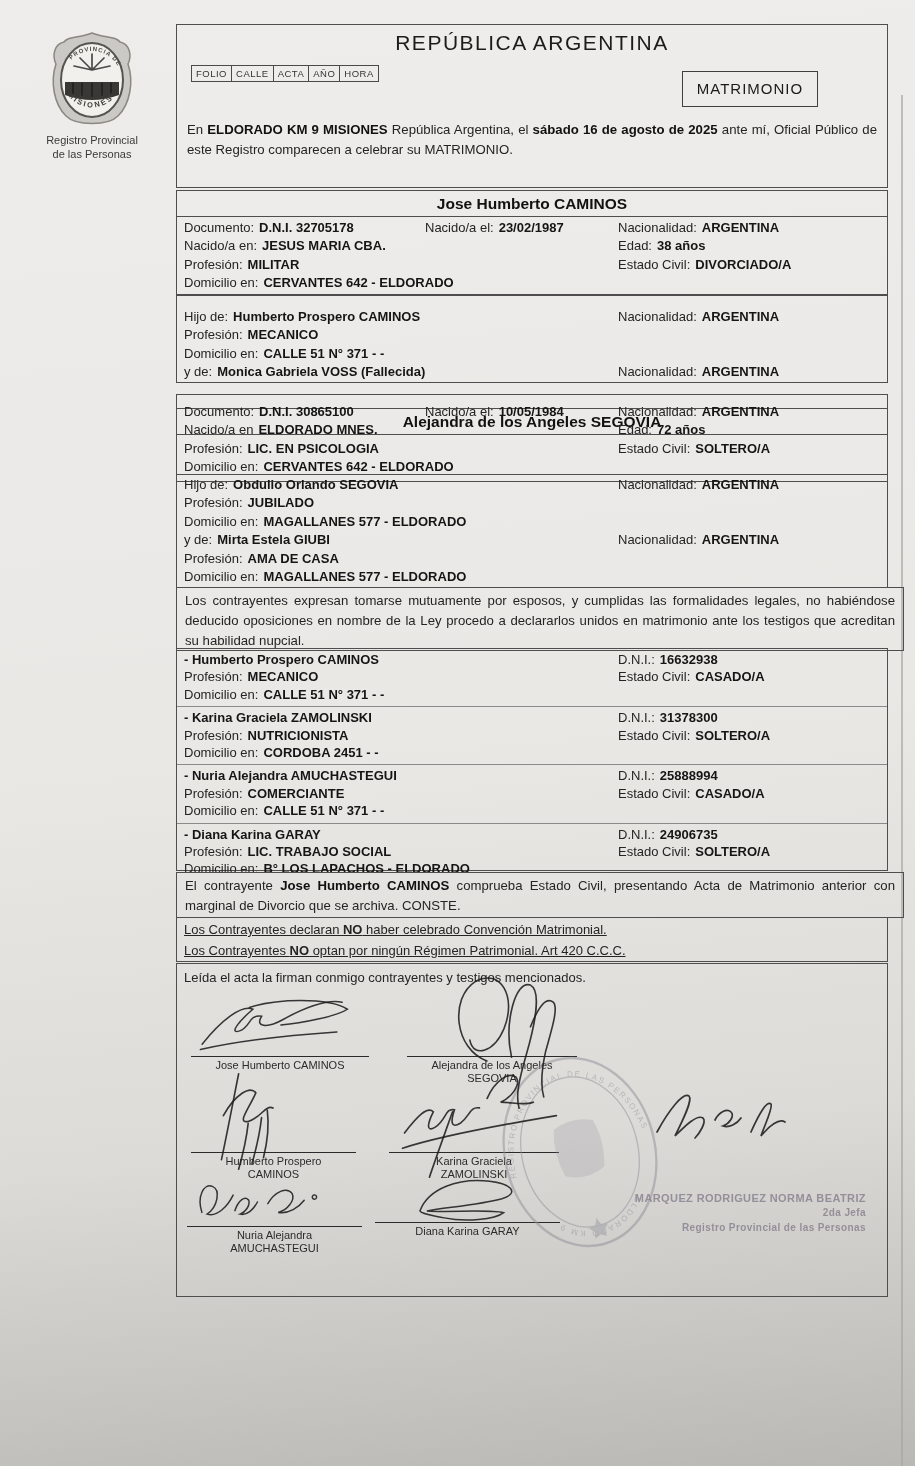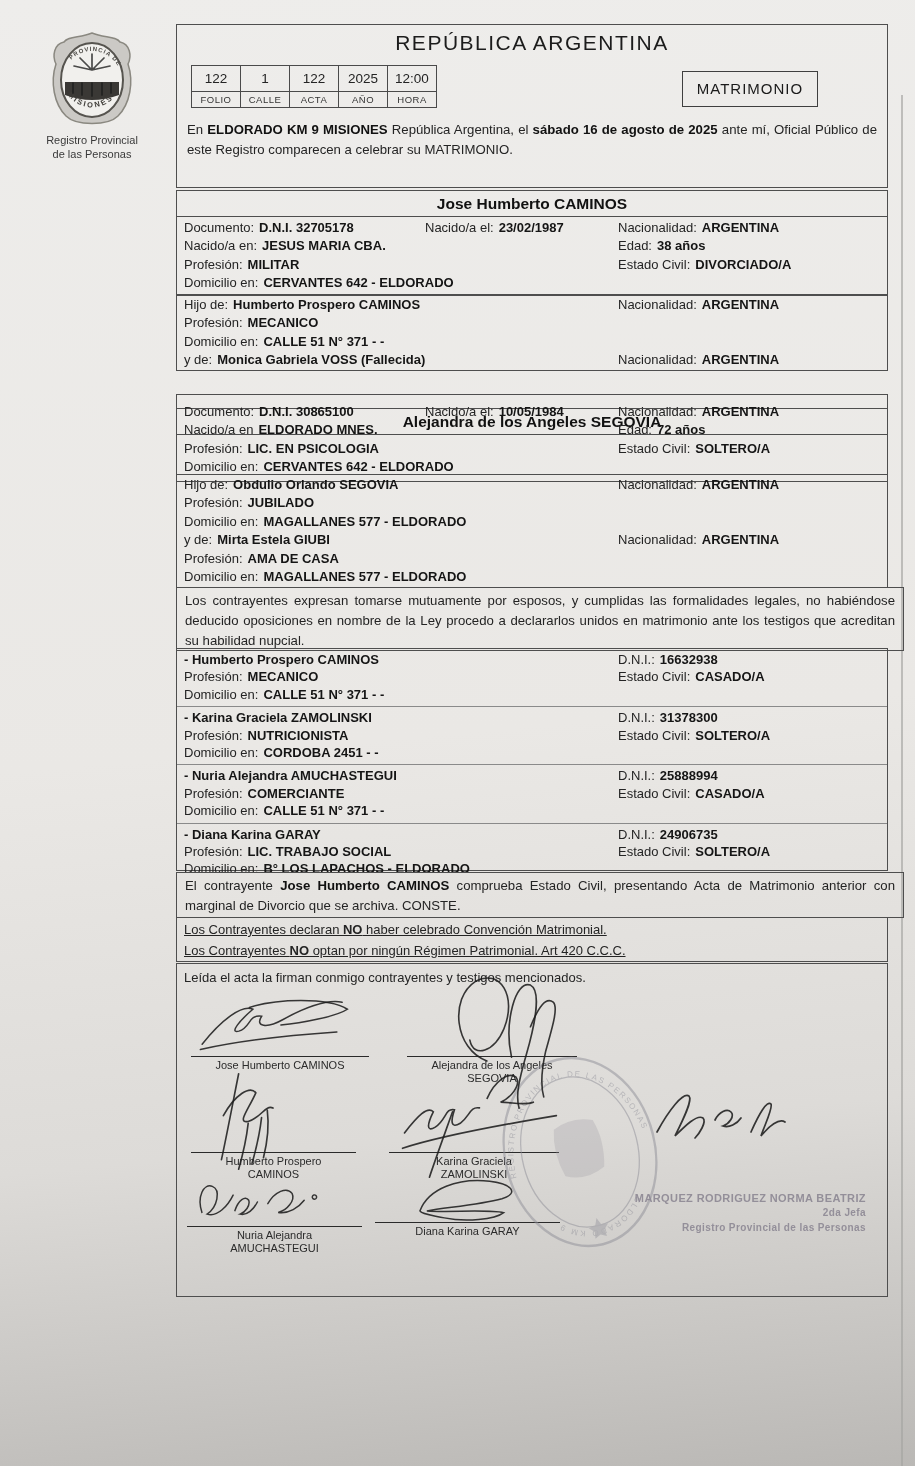--- a/index.html
+++ b/index.html
@@ -68,27 +68,20 @@
     <div>Registro Provincial</div>
     <div>de las Personas</div>
   </div>
 
   <div class="edge"></div>
 
   <div class="box" style="top:24px;height:162px;">
     <div class="doc-title">REPÚBLICA ARGENTINA</div>
     <table class="rec">
       <tbody>
-          <tr class="v">
-        <td>122</td>
-        <td>1</td>
-        <td>122</td>
-        <td>2025</td>
-        <td>12:00</td>
-      </tr>
       <tr class="h">
         <td>FOLIO</td>
         <td>CALLE</td>
         <td>ACTA</td>
         <td>AÑO</td>
         <td>HORA</td>
       </tr>
     </tbody>
       </table>
     <div class="badge">MATRIMONIO</div>
@@ -107,21 +100,21 @@
       <span class="c3"><span>Edad:</span><b class="val">38 años</b></span>
     </div>
     <div class="line">
       <span>Profesión:</span><b class="val">MILITAR</b>
       <span class="c3"><span>Estado Civil:</span><b class="val">DIVORCIADO/A</b></span>
     </div>
     <div class="line">
       <span>Domicilio en:</span><b class="val">CERVANTES 642  - ELDORADO</b>
     </div>
   </div>
-  <div class="box" style="top:294px;height:74px;padding-top:1px;">
+  <div class="box" style="top:294px;height:74px;padding-top:13px;">
     <div class="line">
       <span>Hijo de:</span><b class="val">Humberto Prospero CAMINOS</b>
       <span class="c3"><span>Nacionalidad:</span><b class="val">ARGENTINA</b></span>
     </div>
     <div class="line">
       <span>Profesión:</span><b class="val">MECANICO</b>
     </div>
     <div class="line">
       <span>Domicilio en:</span><b class="val">CALLE 51 N° 371 - -</b>
     </div>

